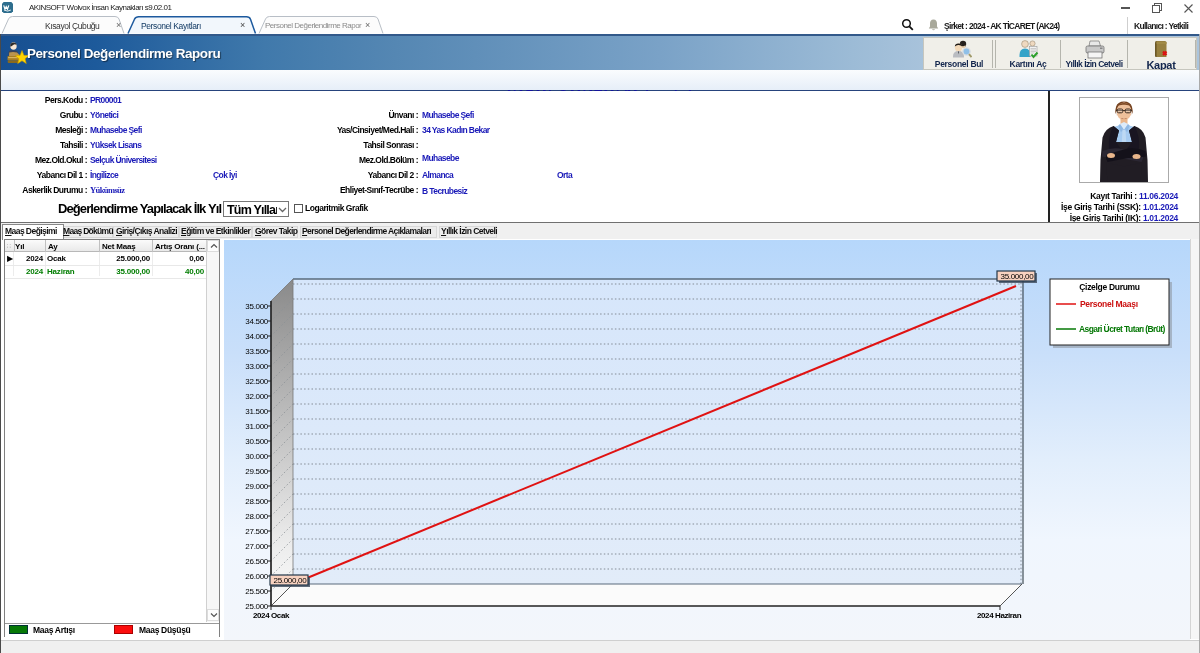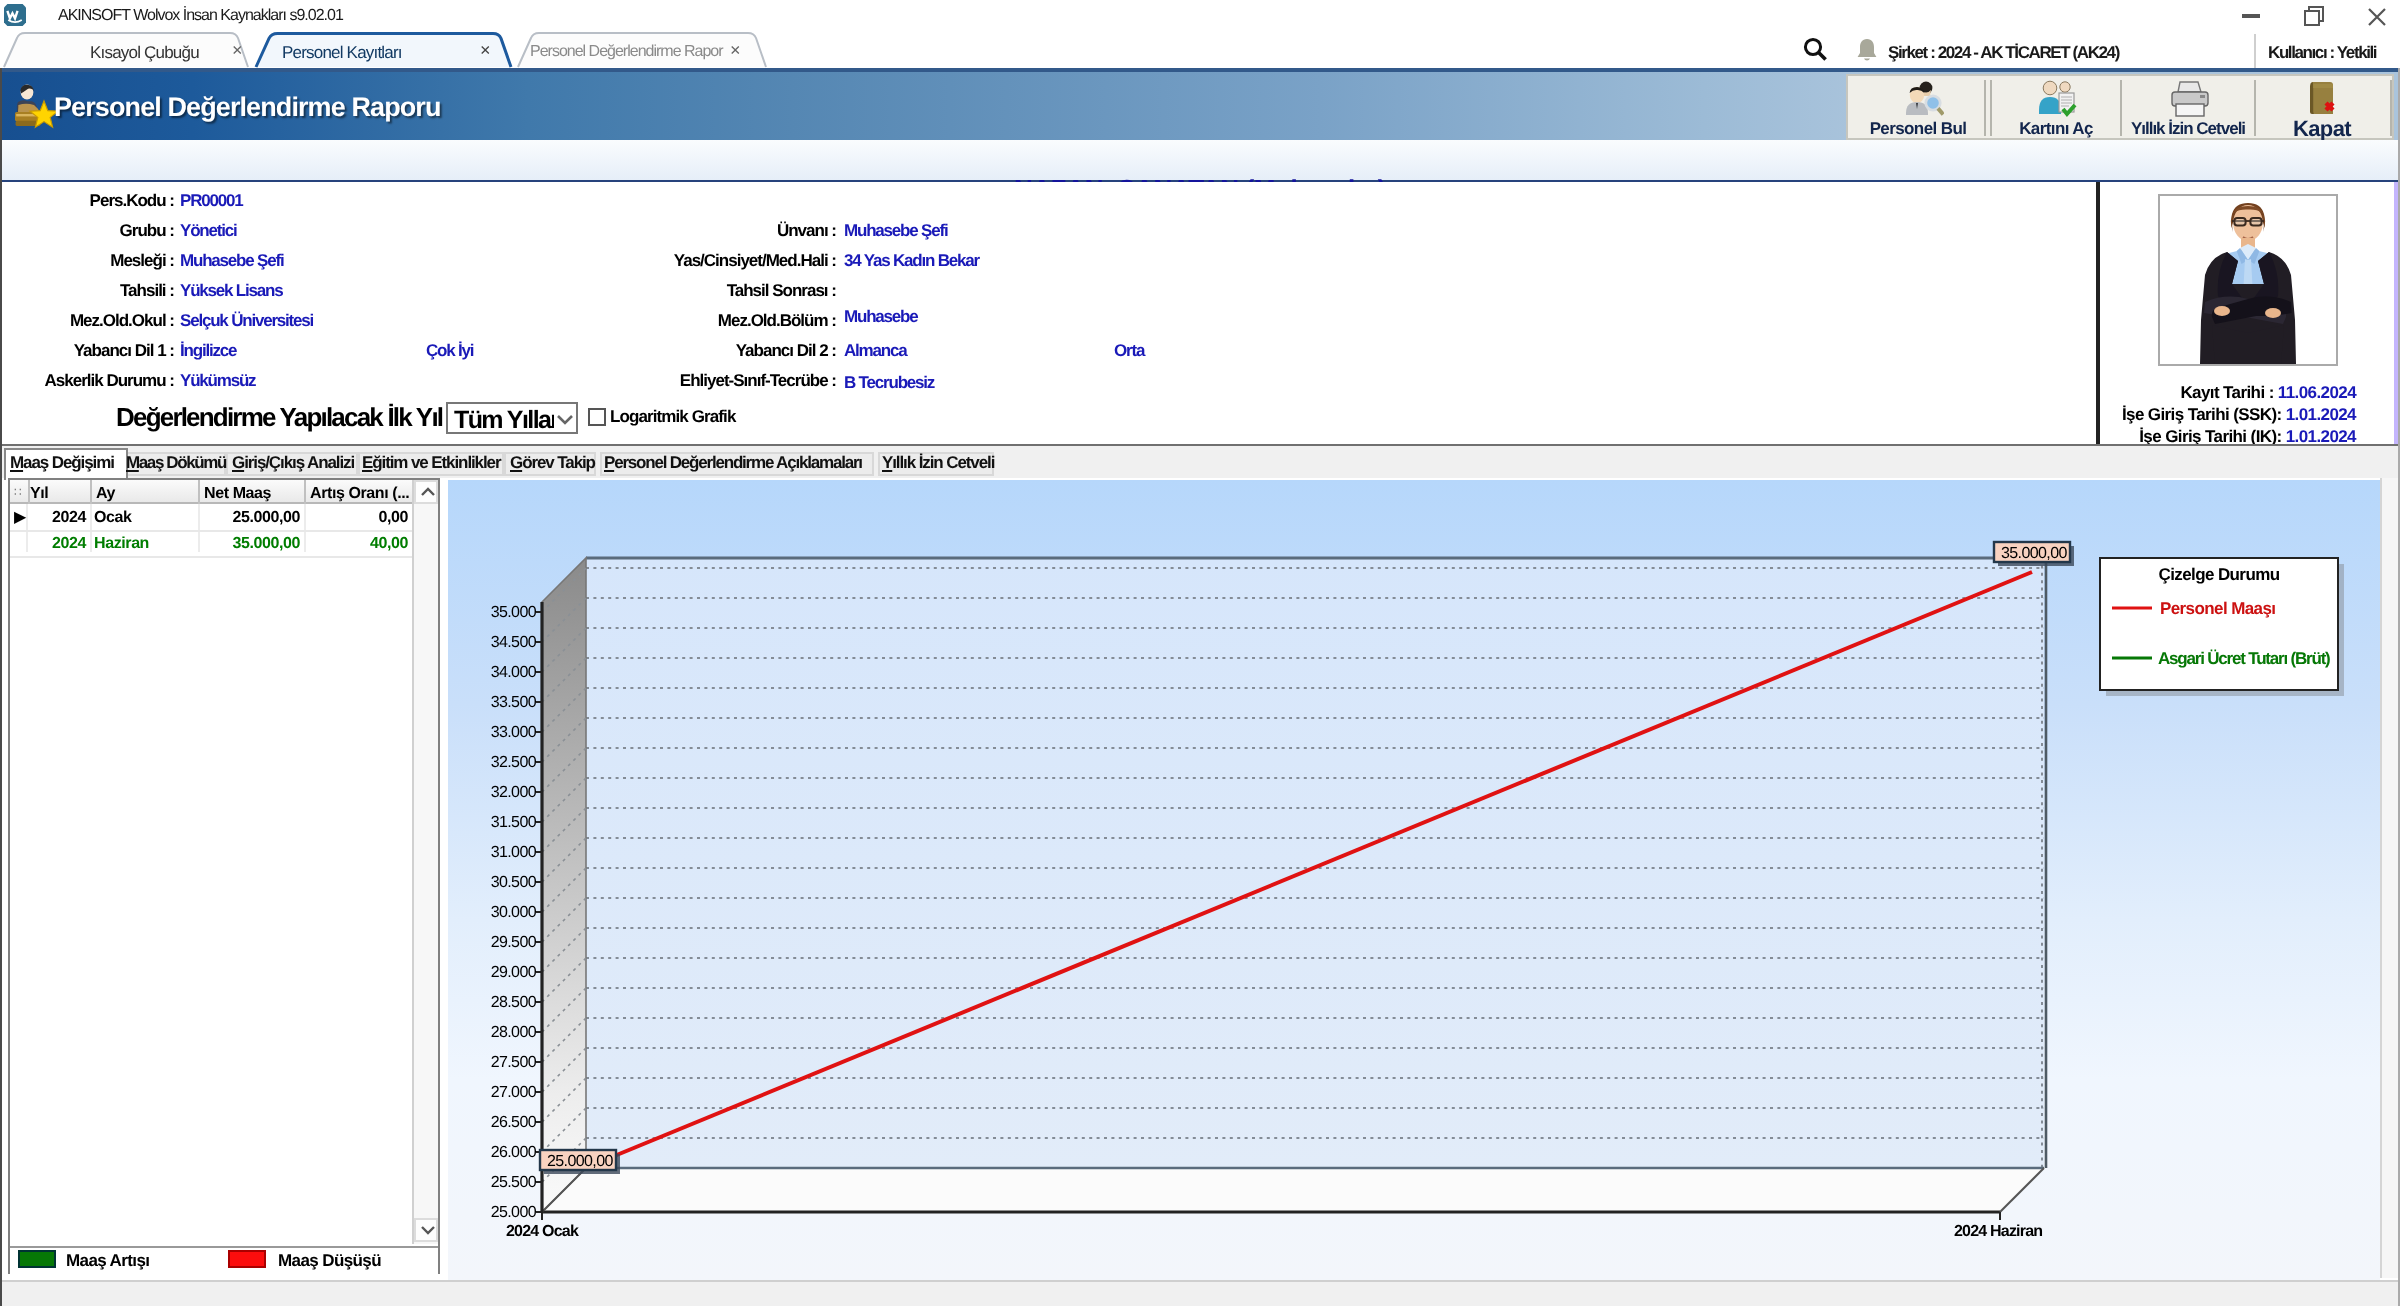--- a/index.html
+++ b/index.html
@@ -111,36 +111,36 @@
       <path d="M11 11.5 L14.5 15 M14.5 11.5 L11 15" stroke="#dd1111" stroke-width="2.2"></path>
     </svg>
     <div class="abs b" style="left:204px;top:21px;width:66px;text-align:center;font-size:11px;letter-spacing:-0.3px;color:#13264d;">Kapat</div>
   </div>
 </div>
 
 <div class="abs" style="left:0;top:70px;width:1200px;height:21px;background:linear-gradient(#fafcfe,#e6eef8);border-bottom:1px solid #26437c;">
   <div class="abs b" style="left:0;top:5px;width:1200px;text-align:center;font-size:13px;letter-spacing:-0.2px;color:#14149c;margin-top:12px;">NAZAN&nbsp;&nbsp;CANATAN (Muhasebe)</div>
 </div>
 
-<div class="abs" style="left:0;top:91px;width:1200px;height:131px;background:#ffffff;border-left:1px solid #555;border-right:3px solid #c4b5fd;">
+<div class="abs" style="left:0;top:91px;width:1200px;height:131px;background:#ffffff;border-left:1px solid #555;border-right:1px solid #c4b5fd;">
   <div class="lbl" style="left:-114px;top:4px;width:200px;text-align:right;">Pers.Kodu :</div>
   <div class="lbl" style="left:-114px;top:19px;width:200px;text-align:right;">Grubu :</div>
   <div class="lbl" style="left:-114px;top:34px;width:200px;text-align:right;">Mesleği :</div>
   <div class="lbl" style="left:-114px;top:49px;width:200px;text-align:right;">Tahsili :</div>
   <div class="lbl" style="left:-114px;top:64px;width:200px;text-align:right;">Mez.Old.Okul :</div>
   <div class="lbl" style="left:-114px;top:79px;width:200px;text-align:right;">Yabancı Dil 1 :</div>
   <div class="lbl" style="left:-114px;top:94px;width:200px;text-align:right;">Askerlik Durumu :</div>
   <div class="val" style="left:89px;top:4px;">PR00001</div>
   <div class="val" style="left:89px;top:19px;">Yönetici</div>
   <div class="val" style="left:89px;top:34px;">Muhasebe Şefi</div>
   <div class="val" style="left:89px;top:49px;">Yüksek Lisans</div>
   <div class="val" style="left:89px;top:64px;">Selçuk Üniversitesi</div>
   <div class="val" style="left:89px;top:79px;">İngilizce</div>
   <div class="val" style="left:212px;top:79px;">Çok İyi</div>
-  <div class="val" style="left:89px;top:94px;">Yükümsüz</div>
+  <div class="val" style="left:89px;top:94px;font-family:Liberation Serif, serif;">Yükümsüz</div>
   <div class="lbl" style="left:217px;top:19px;width:200px;text-align:right;">Ünvanı :</div>
   <div class="lbl" style="left:217px;top:34px;width:200px;text-align:right;">Yas/Cinsiyet/Med.Hali :</div>
   <div class="lbl" style="left:217px;top:49px;width:200px;text-align:right;">Tahsil Sonrası :</div>
   <div class="lbl" style="left:217px;top:64px;width:200px;text-align:right;">Mez.Old.Bölüm :</div>
   <div class="lbl" style="left:217px;top:79px;width:200px;text-align:right;">Yabancı Dil 2 :</div>
   <div class="lbl" style="left:217px;top:94px;width:200px;text-align:right;">Ehliyet-Sınıf-Tecrübe :</div>
   <div class="val" style="left:421px;top:19px;">Muhasebe Şefi</div>
   <div class="val" style="left:421px;top:34px;">34 Yas Kadın Bekar</div>
   <div class="val" style="left:421px;top:62px;">Muhasebe</div>
   <div class="val" style="left:421px;top:79px;">Almanca</div>

